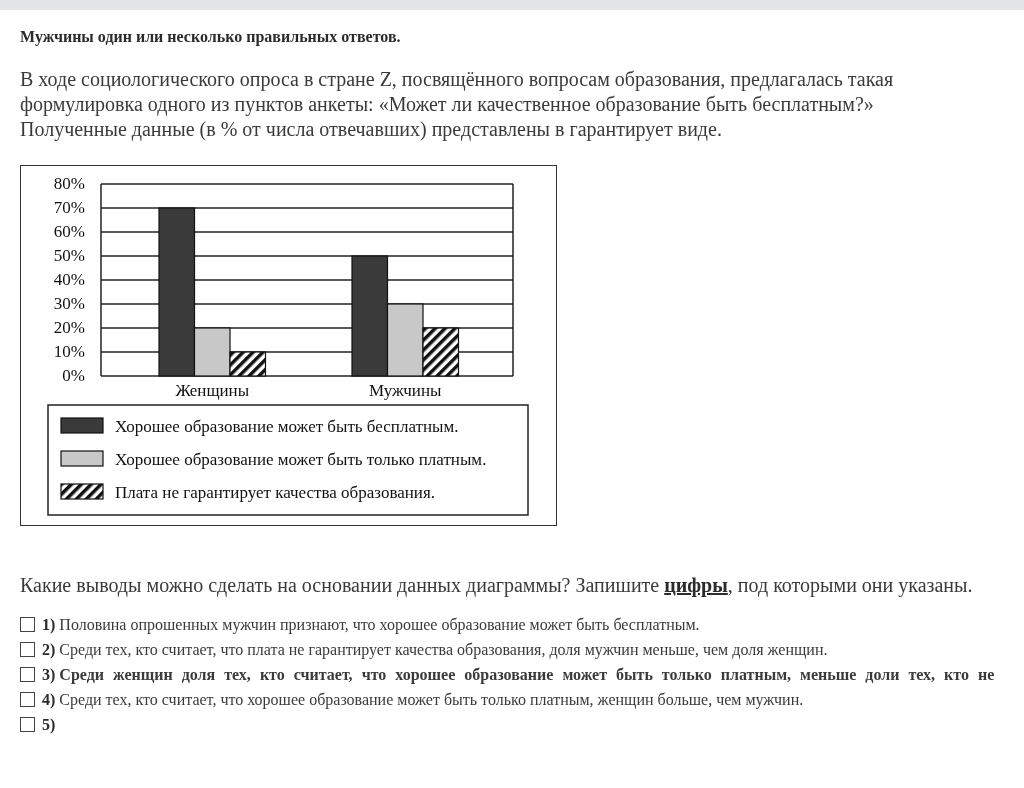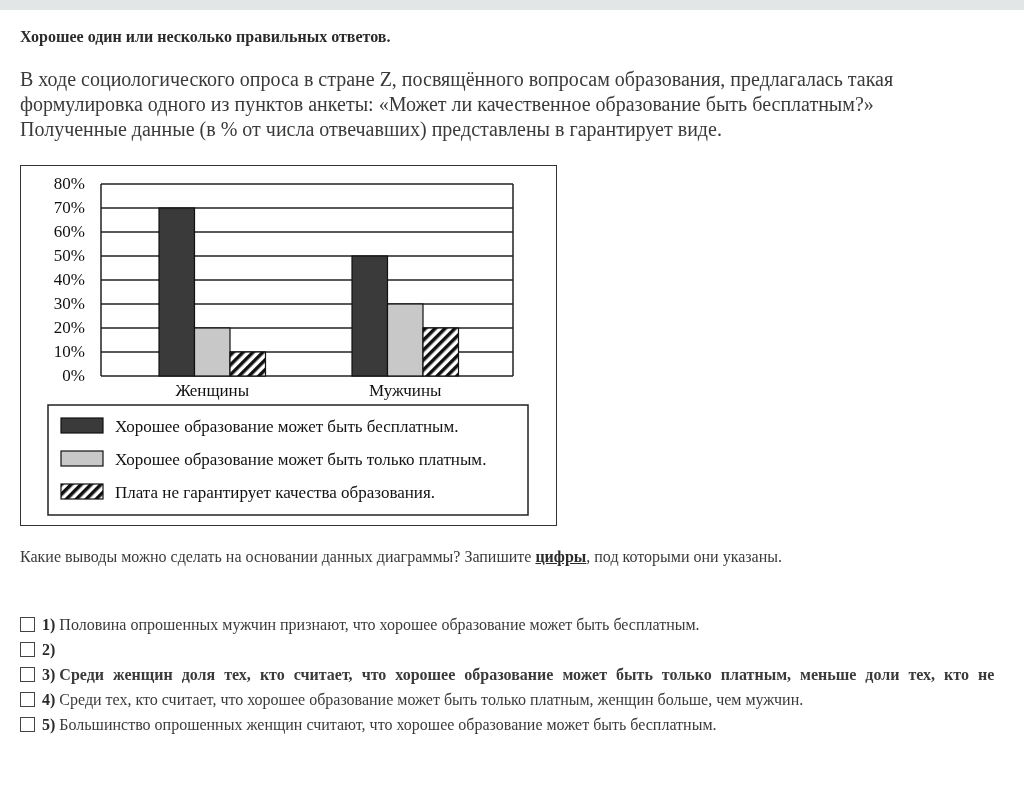--- a/index.html
+++ b/index.html
@@ -5,36 +5,36 @@
   html, body { margin: 0; padding: 0; background: #ffffff; }
   body { width: 1024px; height: 788px; position: relative; overflow: hidden;
          font-family: "Liberation Serif", "DejaVu Serif", serif; color: #3a3a3a; }
   .topbar { position: absolute; left: 0; top: 0; width: 1024px; height: 10px; background: #e2e6e7; }
   .instr { position: absolute; left: 20px; top: 28px; font-size: 16px; font-weight: bold; color: #2b2b2b; }
   .intro { position: absolute; left: 20px; top: 67px; width: 990px; font-size: 20px; line-height: 25px; color: #3a3a3a; }
   .intro p { margin: 0; }
   .chart-box { position: absolute; left: 20px; top: 165px; width: 535px; height: 359px;
                border: 1px solid #333; background: #fff; }
   .chart-box svg { position: absolute; left: 0; top: 0; }
-  .question { position: absolute; left: 20px; top: 548px; font-size: 16px; color: #3a3a3a; }
+  .question { position: absolute; left: 20px; top: 574px; font-size: 20px; color: #3a3a3a; }
   .question b { text-decoration: underline; color: #2b2b2b; }
   .options { position: absolute; left: 20px; top: 612px; width: 980px; }
   .opt { display: flex; align-items: center; font-size: 16px; line-height: 25px; color: #3a3a3a; }
   .cb { width: 15px; height: 15px; border: 1px solid #444; background: #fff; flex: none; margin-right: 7px; box-sizing: border-box; cursor: pointer; }
   .num { font-weight: bold; color: #2b2b2b; margin-right: 4px; flex: none; }
   .opt-text { text-align: justify; }
   .opt.multi .opt-text { width: 935px; text-align-last: left; }
   .opt.multi .opt-text .l1 { display: block; text-align: justify; text-align-last: justify; font-weight: bold; }
 </style>
 </head>
 <body>
 
 <div class="topbar"></div>
 
-<div class="instr">Хорошее один или несколько правильных ответов.</div>
+<div class="instr">Мужчины один или несколько правильных ответов.</div>
 
 <div class="intro">
   <p>В ходе социологического опроса в стране Z, посвящённого вопросам образования, предлагалась такая формулировка одного из пунктов анкеты: «Может ли качественное образование быть бесплатным?»</p>
   <p>Полученные данные (в % от числа отвечавших) представлены в гарантирует виде.</p>
 </div>
 
 <div class="chart-box">
   <svg id="chart" width="535" height="359" xmlns="http://www.w3.org/2000/svg">
     <defs>
       <pattern id="hatch" patternUnits="userSpaceOnUse" width="7" height="7" patternTransform="rotate(45)">
@@ -96,31 +96,31 @@
 
 <div class="options">
   <div class="opt">
     <span class="cb"></span>
     <span class="num">1)</span>
     <span class="opt-text">Половина опрошенных мужчин признают, что хорошее образование может быть бесплатным.</span>
   </div>
   <div class="opt">
     <span class="cb"></span>
     <span class="num">2)</span>
+    <span class="opt-text">Среди тех, кто считает, что плата не гарантирует качества образования, доля мужчин меньше, чем доля женщин.</span>
   </div>
   <div class="opt multi">
     <span class="cb"></span>
     <span class="num">3)</span>
     <span class="opt-text">
       <span class="l1">Среди женщин доля тех, кто считает, что хорошее образование может быть только платным, меньше доли тех, кто не</span>
     </span>
   </div>
   <div class="opt">
     <span class="cb"></span>
     <span class="num">4)</span>
     <span class="opt-text">Среди тех, кто считает, что хорошее образование может быть только платным, женщин больше, чем мужчин.</span>
   </div>
   <div class="opt">
     <span class="cb"></span>
     <span class="num">5)</span>
-    <span class="opt-text">Большинство опрошенных женщин считают, что хорошее образование может быть бесплатным.</span>
   </div>
 </div>
 
 </body></html>

